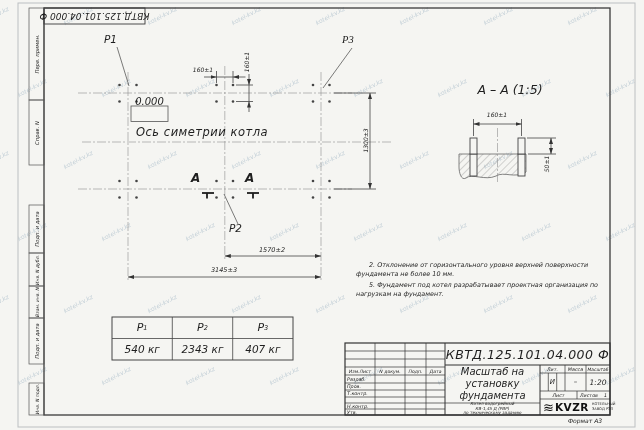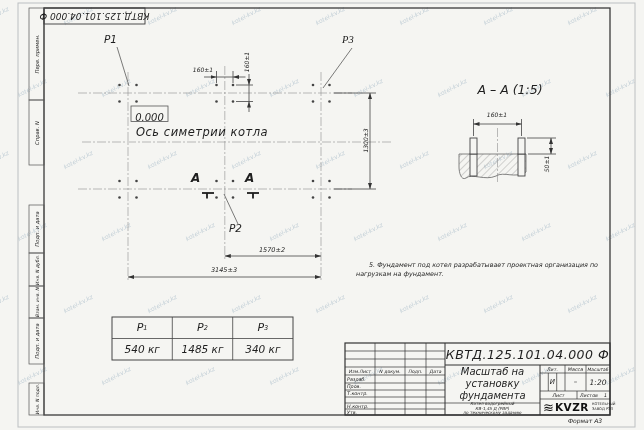--- a/index.html
+++ b/index.html
@@ -239,21 +239,21 @@
   <div class="txt c rot90" style="left:4px;top:127.5px;width:65px;height:10px;font-size:5.2px;">Справ. N</div>
   <div class="txt c rot90" style="left:12.5px;top:224px;width:48px;height:10px;font-size:5.2px;">Подп. и дата</div>
   <div class="txt c rot90" style="left:20px;top:264.5px;width:33px;height:10px;font-size:4.6px;">Инв. N дубл.</div>
   <div class="txt c rot90" style="left:20.5px;top:297px;width:32px;height:10px;font-size:4.6px;">Взам. инв. N</div>
   <div class="txt c rot90" style="left:13.5px;top:336px;width:46px;height:10px;font-size:5.2px;">Подп. и дата</div>
   <div class="txt c rot90" style="left:20.5px;top:394px;width:32px;height:10px;font-size:4.6px;">Инв. N подл.</div>
 
   <div class="txt" style="left:104px;top:33px;font-size:10.5px;">P1</div>
   <div class="txt" style="left:342px;top:34px;font-size:10.5px;font-family:Liberation Serif, serif;">P3</div>
   <div class="txt" style="left:229px;top:222px;font-size:10.5px;">P2</div>
-  <div class="txt c" style="left:131px;top:106px;width:37px;height:22px;font-size:10px;">0.000</div>
+  <div class="txt c" style="left:131px;top:90px;width:37px;height:22px;font-size:10px;">0.000</div>
   <div class="txt" style="left:136px;top:125px;font-size:11.5px;letter-spacing:0.5px;">Ось симетрии котла</div>
   <div class="txt c" style="left:183px;top:65px;width:40px;height:8px;font-size:6px;">160±1</div>
   <div class="txt c rot90" style="left:230.5px;top:58px;width:30px;height:8px;font-size:6px;">160±1</div>
   <div class="txt c rot90" style="left:343px;top:135.5px;width:44px;height:9px;font-size:6px;">1300±3</div>
   <div class="txt c" style="left:248px;top:246px;width:48px;height:8px;font-size:6.5px;">1570±2</div>
   <div class="txt c" style="left:200px;top:266px;width:48px;height:8px;font-size:6.5px;">3145±3</div>
   <div class="txt" style="left:191px;top:171px;font-size:12px;font-weight:600;">А</div>
   <div class="txt" style="left:245px;top:171px;font-size:12px;font-weight:600;">А</div>
 
   <div class="txt c" style="left:455px;top:82px;width:110px;height:14px;font-size:12.5px;font-weight:400;">А – А (1:5)</div>
@@ -266,24 +266,25 @@
     </div>
   <div class="txt c" style="left:172.3px;top:317px;width:60.4px;height:21.5px;font-size:11px;">
       <span>P</span>
       <sub>2</sub>
     </div>
   <div class="txt c" style="left:232.7px;top:317px;width:60.3px;height:21.5px;font-size:11px;">
       <span>P</span>
       <sub>3</sub>
     </div>
   <div class="txt c" style="left:112px;top:338.5px;width:60.3px;height:21.5px;font-size:10.5px;">540 кг</div>
-  <div class="txt c" style="left:172.3px;top:338.5px;width:60.4px;height:21.5px;font-size:10.5px;">1485 кг</div>
-  <div class="txt c" style="left:232.7px;top:338.5px;width:60.3px;height:21.5px;font-size:10.5px;">340 кг</div>
+  <div class="txt c" style="left:172.3px;top:338.5px;width:60.4px;height:21.5px;font-size:10.5px;">2343 кг</div>
+  <div class="txt c" style="left:232.7px;top:338.5px;width:60.3px;height:21.5px;font-size:10.5px;">407 кг</div>
 
   <div class="txt" style="left:356px;top:261px;width:252px;white-space:normal;">
+    <p class="note-p">2. Отклонение от горизонтального уровня верхней поверхности фундамента не более 10 мм.</p>
     <p class="note-p">5. Фундамент под котел разрабатывает проектная организация по нагрузкам на фундамент.</p>
   </div>
 
   <div class="txt c tb-small" style="left:345px;top:367px;width:30px;height:8px;font-size:4.6px;">Изм.Лист</div>
   <div class="txt c tb-small" style="left:375px;top:367px;width:30px;height:8px;font-size:4.6px;">N докум.</div>
   <div class="txt c tb-small" style="left:405px;top:367px;width:21px;height:8px;font-size:4.6px;">Подп.</div>
   <div class="txt c tb-small" style="left:426px;top:367px;width:19px;height:8px;font-size:4.6px;">Дата</div>
   <div class="txt tb-small" style="left:347px;top:376.5px;">Разраб.</div>
   <div class="txt tb-small" style="left:347px;top:384px;">Пров.</div>
   <div class="txt tb-small" style="left:347px;top:391px;">Т.контр.</div>

